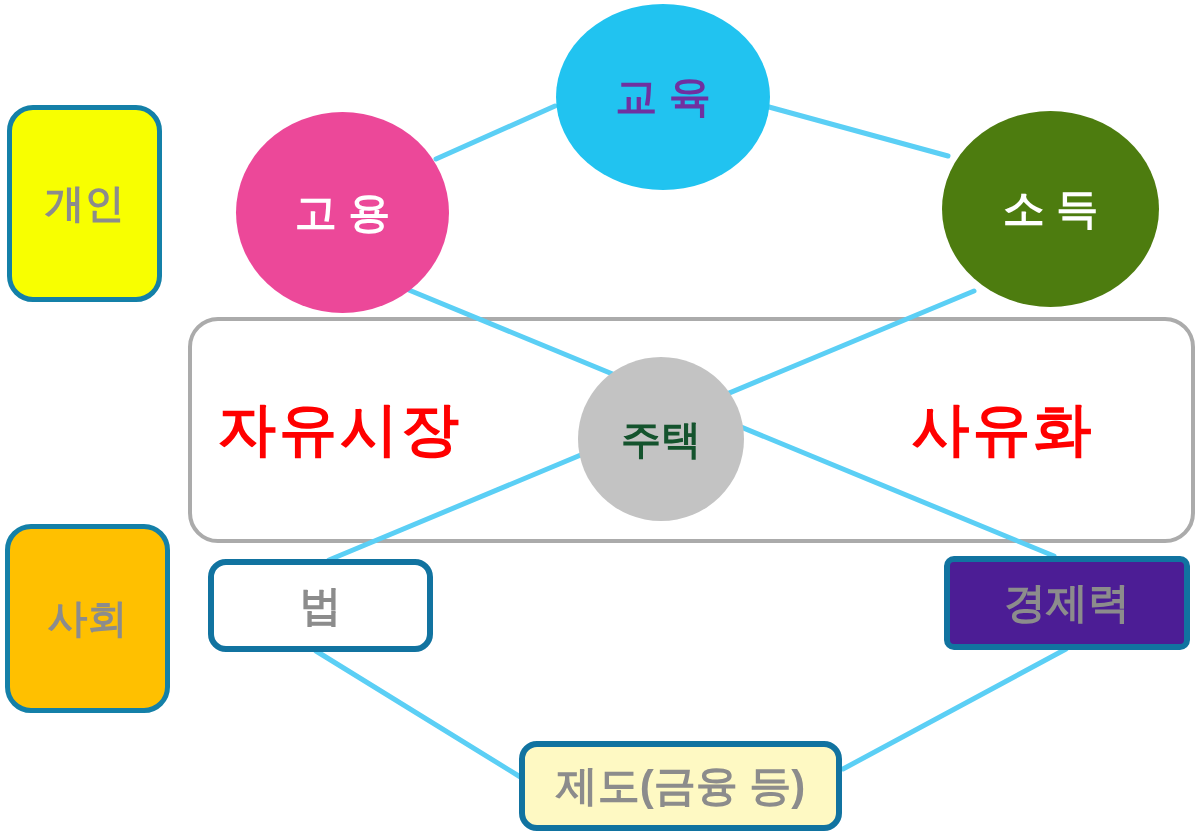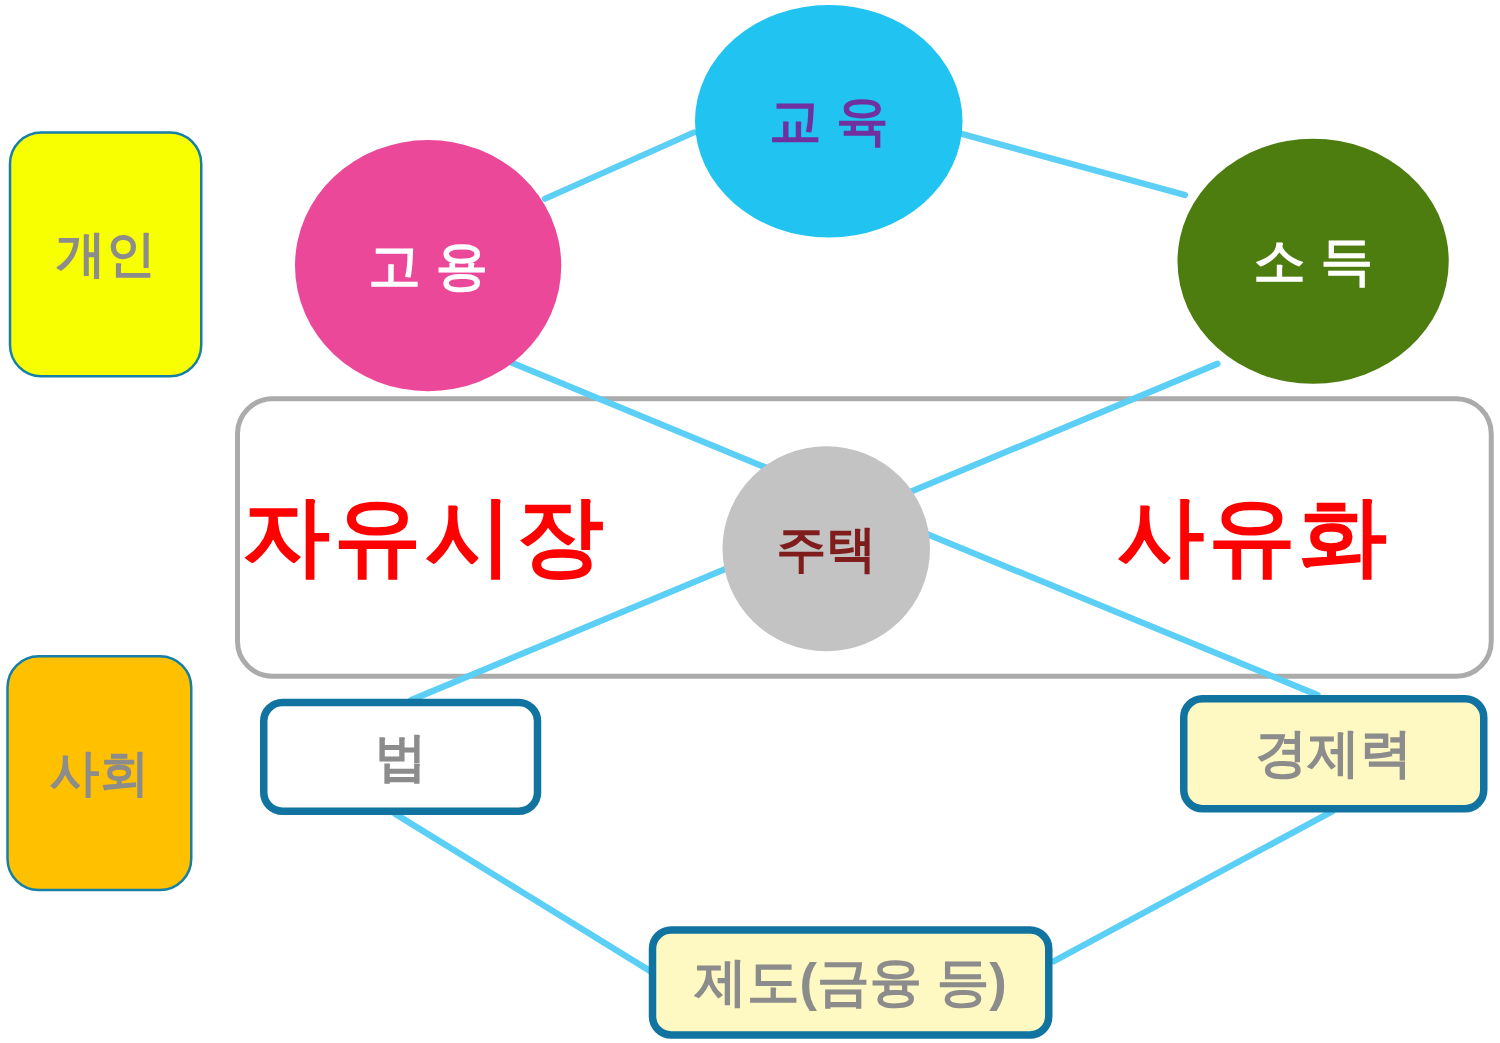--- a/index.html
+++ b/index.html
@@ -23,21 +23,21 @@
     width: 1007px; height: 226px;
     box-sizing: border-box;
     border: 4px solid #ababab;
     border-radius: 30px;
     background: #fff;
   }
   .band-label {
     position: absolute;
     display: flex; align-items: center; justify-content: center;
     height: 226px; top: 317px;
-    font-size: 70px; font-weight: bold;
+    font-size: 58px; font-weight: bold;
     letter-spacing: 3px;
     white-space: nowrap;
   }
   .band-label.left  { left: 215px; width: 250px; }
   .band-label.right { left: 873px; width: 260px; }
 
   
   .connectors {
     position: absolute; left: 0; top: 0;
     width: 1200px; height: 834px;
@@ -56,28 +56,28 @@
   }
   .node.education  { left: 556px; top: 4px;   width: 214px; height: 186px; }
   .node.employment { left: 236px; top: 112px; width: 213px; height: 201px; }
   .node.income     { left: 942px; top: 111px; width: 217px; height: 196px; }
   .node.housing    { left: 578px; top: 357px; width: 166px; height: 164px; font-size: 40px; }
 
   
   .group-box {
     position: absolute;
     box-sizing: border-box;
-    border: 2px solid #6d28d9;
+    border: 5px solid #6d28d9;
     border-radius: 26px;
     display: flex; align-items: center; justify-content: center;
     font-size: 40px; font-weight: bold;
     white-space: nowrap;
   }
   .group-box.individual { left: 7px; top: 105px; width: 155px; height: 197px; }
-  .group-box.society    { left: 5px; top: 524px; width: 149px; height: 189px; }
+  .group-box.society    { left: 5px; top: 524px; width: 165px; height: 189px; }
 
   
   .bottom-box {
     position: absolute;
     box-sizing: border-box;
     border: 6px solid #1173a0;
     border-radius: 18px;
     display: flex; align-items: center; justify-content: center;
     font-size: 42px; font-weight: bold;
     white-space: nowrap;
@@ -101,22 +101,22 @@
     <line class="conn" x1="316" y1="651" x2="522" y2="778" style="stroke: rgb(91, 207, 245);"></line>
     <line class="conn" x1="1066" y1="649" x2="843" y2="769" style="stroke: rgb(91, 207, 245);"></line>
   </svg>
 
   <div class="band-label left" style="color: rgb(255, 0, 0);">자유시장</div>
   <div class="band-label right" style="color: rgb(255, 0, 0);">사유화</div>
 
   <div class="node education" style="background: rgb(33, 195, 240); color: rgb(112, 48, 160);">교 육</div>
   <div class="node employment" style="background: #ec4899; color: rgb(255, 255, 255);">고 용</div>
   <div class="node income" style="background: #4d7c0f; color: rgb(255, 255, 255);">소 득</div>
-  <div class="node housing" style="background: rgb(195, 195, 195); color: #7f1d1d;">주택</div>
+  <div class="node housing" style="background: rgb(195, 195, 195); color: #14532d;">주택</div>
 
   <div class="group-box individual" style="background: rgb(248, 255, 0); border-color: rgb(20, 128, 168); color: rgb(140, 140, 140);">개인</div>
   <div class="group-box society" style="background: rgb(255, 192, 0); border-color: rgb(20, 128, 168); color: rgb(140, 140, 140);">사회</div>
 
   <div class="bottom-box law" style="border-color: rgb(17, 115, 160); background: rgb(255, 255, 255); color: rgb(140, 140, 140);">법</div>
-  <div class="bottom-box economic" style="border-color: rgb(17, 115, 160); background: #fef9c3; color: rgb(140, 140, 140);">경제력</div>
+  <div class="bottom-box economic" style="border-color: rgb(17, 115, 160); background: #4c1d95; color: rgb(140, 140, 140); border-radius: 10px;">경제력</div>
   <div class="bottom-box institutions" style="border-color: rgb(17, 115, 160); background: #fef9c3; color: rgb(140, 140, 140);">제도(금융 등)</div>
 
 </div>
 
 </body></html>

